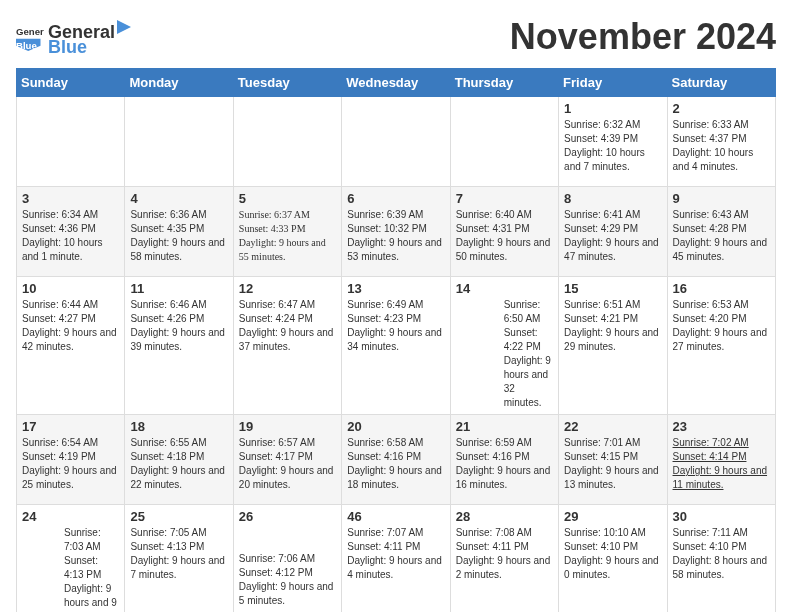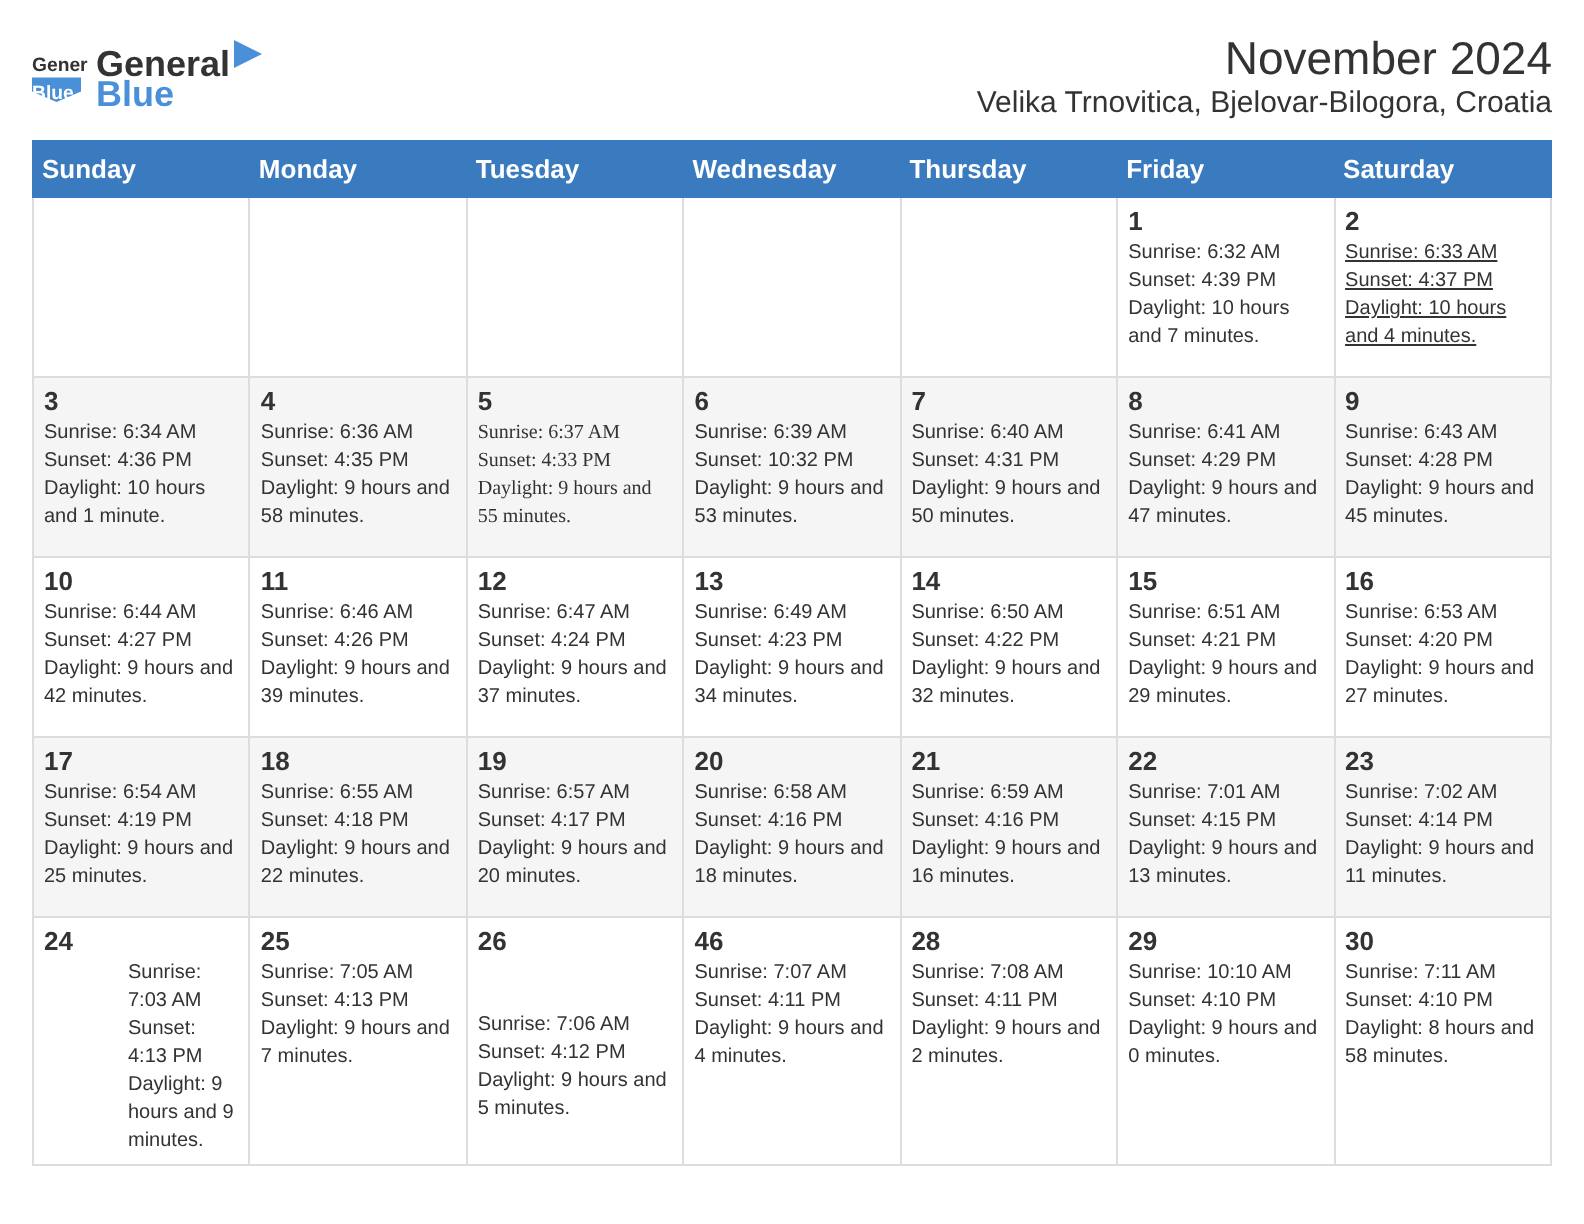--- a/index.html
+++ b/index.html
@@ -32,22 +32,22 @@
       color: #4a90d9;
     }
     .logo-icon {
       width: 28px;
       height: 28px;
     }
     .title-area {
       text-align: right;
     }
     .main-title {
-      font-size: 23px;
-      font-weight: normal;
+      font-size: 36px;
+      font-weight: bold;
       color: #333;
     }
     .subtitle {
       font-size: 15px;
       color: #333;
     }
     table {
       width: 100%;
       border-collapse: collapse;
       table-layout: fixed;
@@ -105,21 +105,20 @@
         <span class="logo-text-general">General</span>
         <svg width="18" height="22" viewBox="0 0 18 22">
           <polygon points="2,4 16,11 2,18" fill="#4a90d9"></polygon>
         </svg>
       </div>
       <span class="logo-text-blue" style="display:block;margin-top:-6px;">Blue</span>
     </div>
   </div>
   <div class="title-area">
     <div class="main-title">November 2024</div>
-    <div class="subtitle">Velika Trnovitica, Bjelovar-Bilogora, Croatia</div>
   </div>
 </div>
 
 <table>
   <thead>
     <tr>
     <th>Sunday</th>
         <th>Monday</th>
         <th>Tuesday</th>
         <th>Wednesday</th>
@@ -136,21 +135,21 @@
         <td class="empty-cell"></td>
         <td class="empty-cell"></td>
         <td>
           <span class="day-num">1</span>
           <div class="day-info" style="white-space: pre-line;">Sunrise: 6:32 AM
 Sunset: 4:39 PM
 Daylight: 10 hours and 7 minutes.</div>
         </td>
         <td>
           <span class="day-num">2</span>
-          <div class="day-info" style="white-space: pre-line; text-decoration: underline;">Sunrise: 6:33 AM
+          <div class="day-info" style="white-space: pre-line;">Sunrise: 6:33 AM
 Sunset: 4:37 PM
 Daylight: 10 hours and 4 minutes.</div>
         </td>
       </tr>
       <tr>
         <td>
           <span class="day-num">3</span>
           <div class="day-info" style="white-space: pre-line;">Sunrise: 6:34 AM
 Sunset: 4:36 PM
 Daylight: 10 hours and 1 minute.</div>
@@ -212,21 +211,21 @@
 Daylight: 9 hours and 37 minutes.</div>
         </td>
         <td>
           <span class="day-num">13</span>
           <div class="day-info" style="white-space: pre-line;">Sunrise: 6:49 AM
 Sunset: 4:23 PM
 Daylight: 9 hours and 34 minutes.</div>
         </td>
         <td>
           <span class="day-num">14</span>
-          <div class="day-info" style="white-space: pre-line;">Sunrise: 6:50 AM
+          <div class="day-info" style="white-space: pre-line; margin-left: 48px;">Sunrise: 6:50 AM
 Sunset: 4:22 PM
 Daylight: 9 hours and 32 minutes.</div>
         </td>
         <td>
           <span class="day-num">15</span>
           <div class="day-info" style="white-space: pre-line;">Sunrise: 6:51 AM
 Sunset: 4:21 PM
 Daylight: 9 hours and 29 minutes.</div>
         </td>
         <td>
@@ -268,21 +267,21 @@
 Daylight: 9 hours and 16 minutes.</div>
         </td>
         <td>
           <span class="day-num">22</span>
           <div class="day-info" style="white-space: pre-line;">Sunrise: 7:01 AM
 Sunset: 4:15 PM
 Daylight: 9 hours and 13 minutes.</div>
         </td>
         <td>
           <span class="day-num">23</span>
-          <div class="day-info" style="white-space: pre-line;">Sunrise: 7:02 AM
+          <div class="day-info" style="white-space: pre-line; text-decoration: underline;">Sunrise: 7:02 AM
 Sunset: 4:14 PM
 Daylight: 9 hours and 11 minutes.</div>
         </td>
       </tr>
       <tr>
         <td>
           <span class="day-num">24</span>
           <div class="day-info" style="white-space: pre-line; margin-left: 42px;">Sunrise: 7:03 AM
 Sunset: 4:13 PM
 Daylight: 9 hours and 9 minutes.</div>

